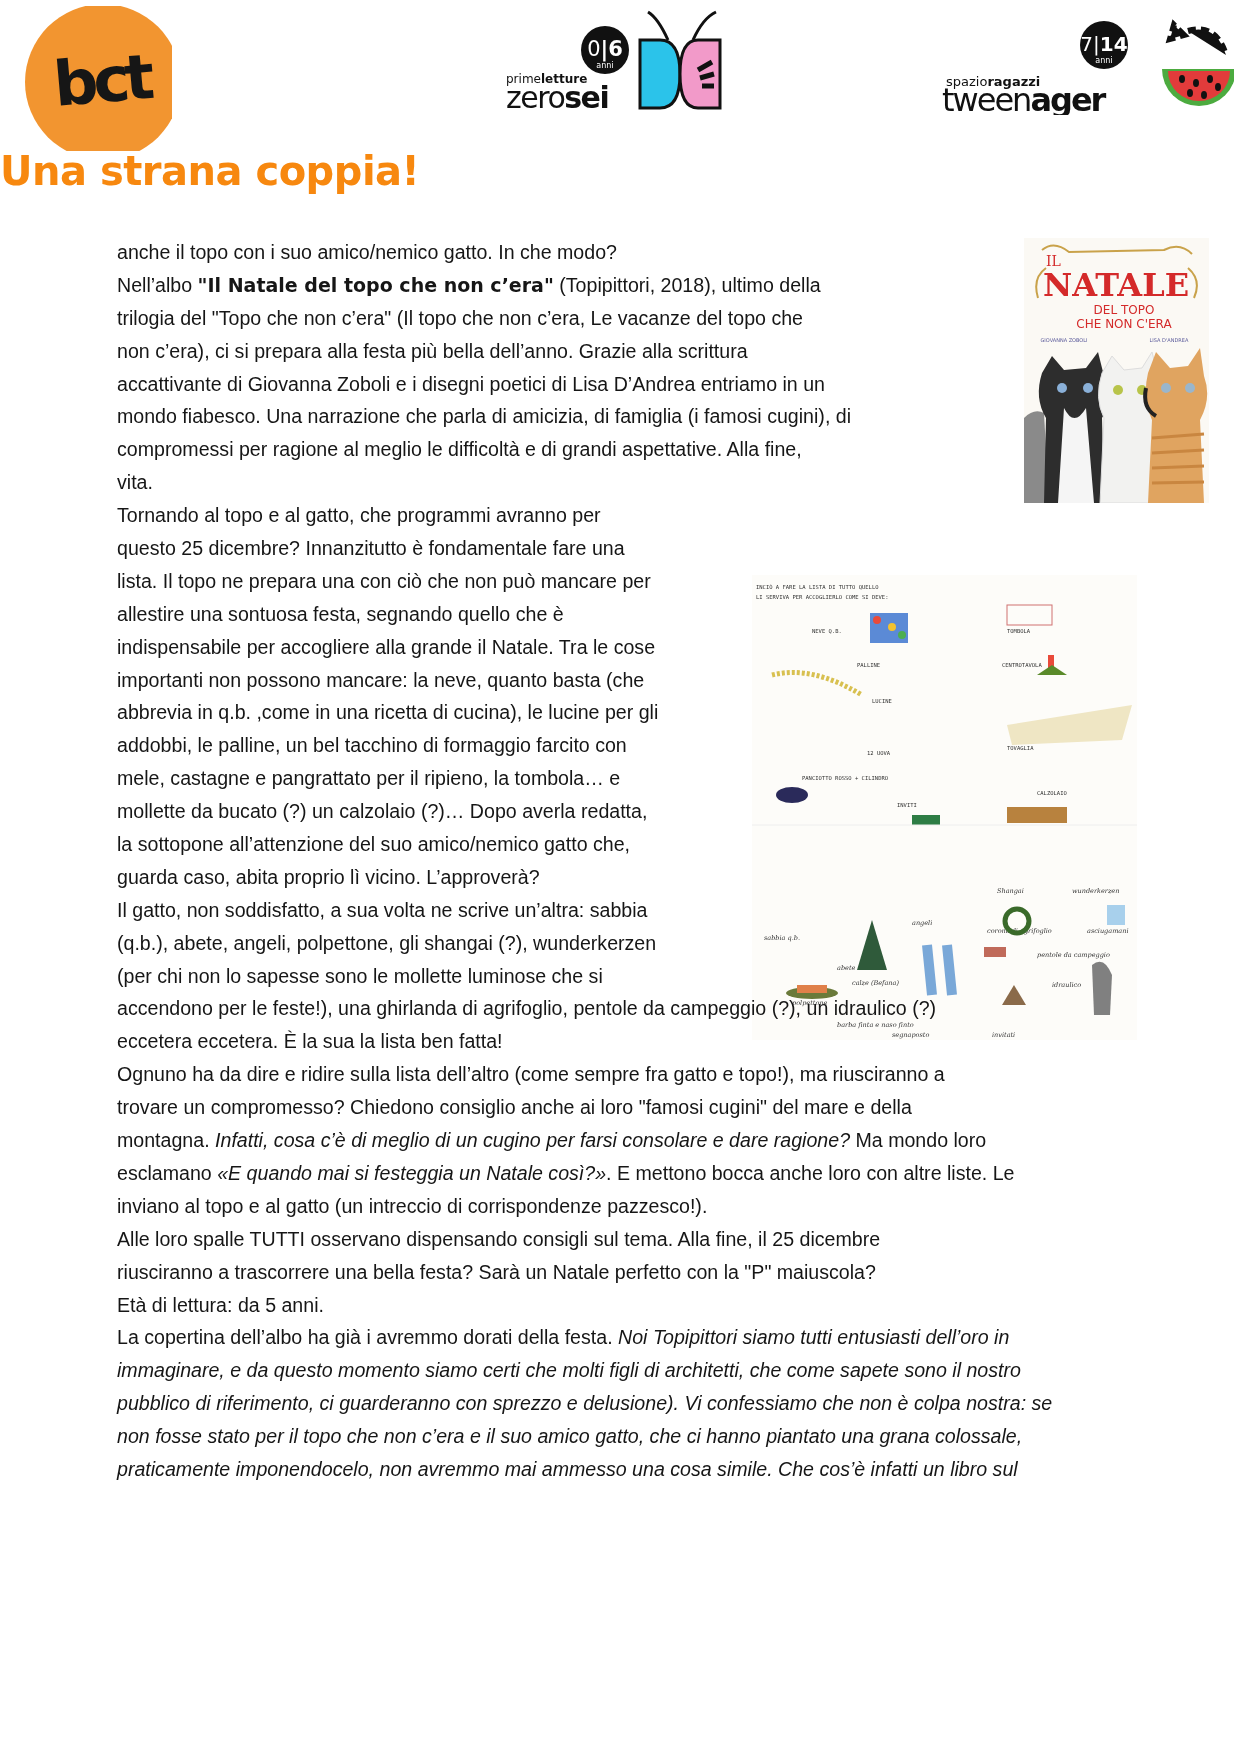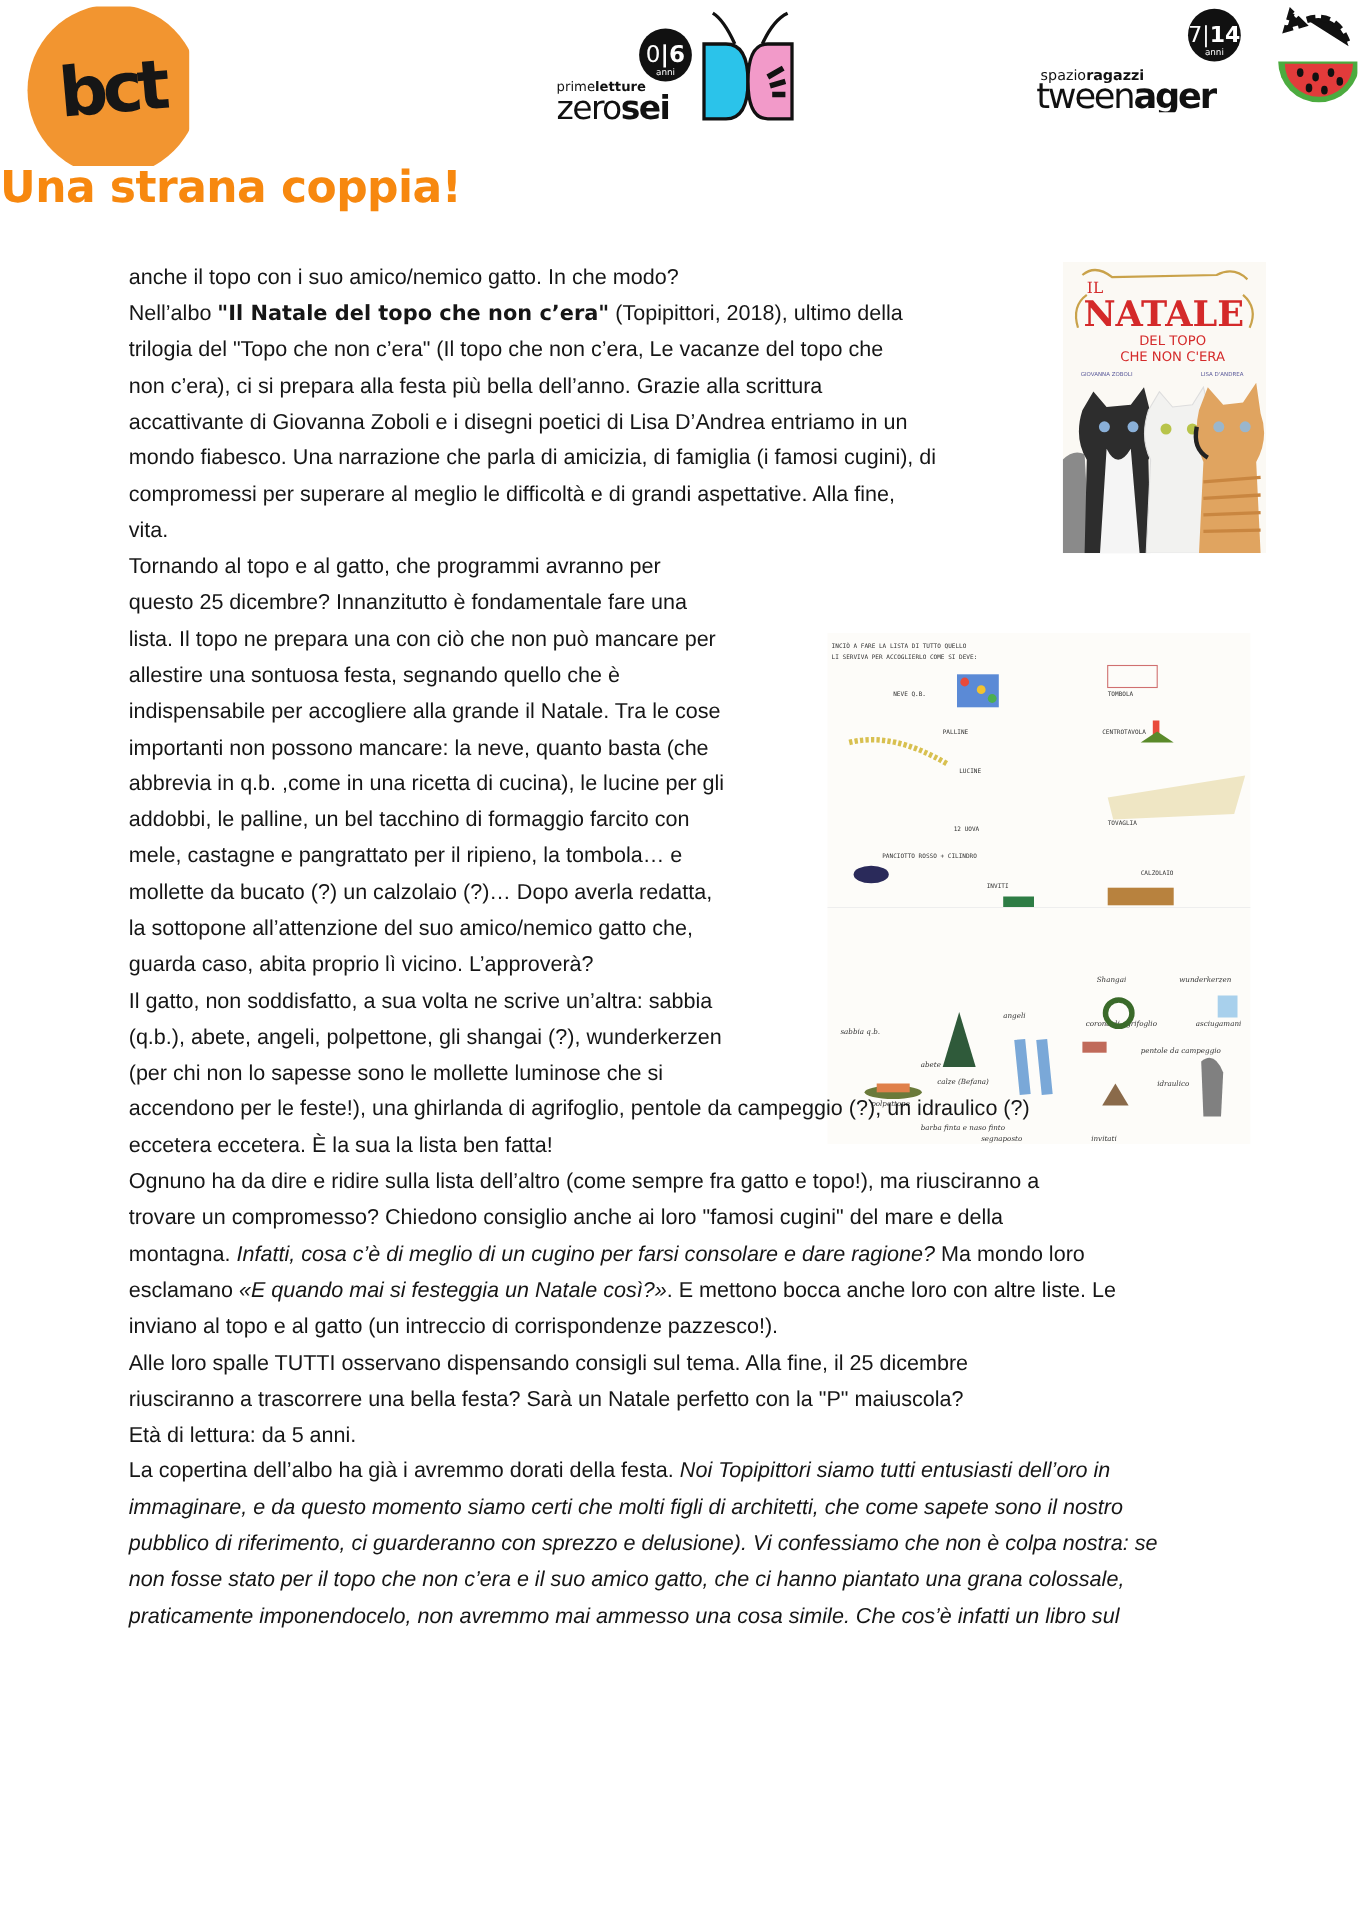--- a/index.html
+++ b/index.html
@@ -2,34 +2,34 @@
 <html><head>
 <meta charset="utf-8">
 <style>
   html, body { margin: 0; padding: 0; background: #ffffff; }
   body { width: 1241px; height: 1754px; position: relative; overflow: hidden;
          font-family: "Liberation Sans", sans-serif; color: #111; }
 
   
   .logo-bct { position: absolute; left: 17px; top: 6px; width: 155px; height: 145px; }
   .logo-zerosei { position: absolute; left: 498px; top: 10px; width: 232px; height: 100px; }
-  .logo-tween { position: absolute; left: 934px; top: 2px; width: 300px; height: 100px; }
+  .logo-tween { position: absolute; left: 934px; top: 15px; width: 300px; height: 100px; }
 
   .title { position: absolute; left: 0; width: 1241px; top: 148px; text-align: left;
            font-family: "DejaVu Sans", sans-serif; font-weight: bold; font-size: 40px;
            color: #f7880f; letter-spacing: -0.5px; margin: 0; }
 
   .body-text { position: absolute; left: 117px; top: 236px; width: 1010px;
                font-family: "Liberation Sans", sans-serif; font-size: 19.6px;
                line-height: 32.9px; color: #161616; }
   .line { display: block; white-space: nowrap; height: 32.9px; }
   .line .bold { font-family: "DejaVu Sans", sans-serif; font-weight: bold; font-size: 19px; }
   .line i { font-style: italic; }
 
-  .cover { position: absolute; left: 966px; top: 238px; width: 185px; height: 265px; overflow: hidden; background:#fff; }
+  .cover { position: absolute; left: 1024px; top: 238px; width: 185px; height: 265px; overflow: hidden; background:#fff; }
   .spread { position: absolute; left: 752px; top: 575px; width: 385px; height: 465px; overflow: hidden; background:#fff; }
 </style>
 </head>
 <body>
 
 <div class="logo-bct">
   <svg width="155" height="145" viewBox="0 0 155 145">
     <circle cx="86" cy="76" r="78" fill="#f29530"></circle>
     <text x="85" y="96" text-anchor="middle" font-family="DejaVu Sans, sans-serif" font-weight="bold" font-size="62" fill="#161616" letter-spacing="-5" transform="rotate(-5 85 80)">bct</text>
   </svg>
@@ -163,21 +163,21 @@
   </svg>
 </div>
 
 <div class="body-text" id="article-body">
     <span class="line"><span>anche il topo con i suo amico/nemico gatto. In che modo?</span></span>
     <span class="line"><span>Nell’albo </span><span class="bold">"Il Natale del topo che non c’era"</span><span> (Topipittori, 2018), ultimo della</span></span>
     <span class="line"><span>trilogia del "Topo che non c’era" (Il topo che non c’era, Le vacanze del topo che</span></span>
     <span class="line"><span>non c’era), ci si prepara alla festa più bella dell’anno. Grazie alla scrittura</span></span>
     <span class="line"><span>accattivante di Giovanna Zoboli e i disegni poetici di Lisa D’Andrea entriamo in un</span></span>
     <span class="line"><span>mondo fiabesco. Una narrazione che parla di amicizia, di famiglia (i famosi cugini), di</span></span>
-    <span class="line"><span>compromessi per superare al meglio le difficoltà e di grandi aspettative.  Alla fine,</span></span>
+    <span class="line"><span>compromessi per ragione al meglio le difficoltà e di grandi aspettative.  Alla fine,</span></span>
     <span class="line"><span>vita.</span></span>
     <span class="line"><span>Tornando al topo e al gatto, che programmi avranno per</span></span>
     <span class="line"><span>questo 25 dicembre? Innanzitutto è fondamentale fare una</span></span>
     <span class="line"><span>lista. Il topo ne prepara una con ciò che non può mancare per</span></span>
     <span class="line"><span>allestire una sontuosa festa, segnando quello che è</span></span>
     <span class="line"><span>indispensabile per accogliere alla grande il Natale. Tra le cose</span></span>
     <span class="line"><span>importanti non possono mancare: la neve, quanto basta (che</span></span>
     <span class="line"><span>abbrevia in q.b. ,come in una ricetta di cucina), le lucine per gli</span></span>
     <span class="line"><span>addobbi, le palline, un bel tacchino di formaggio farcito con</span></span>
     <span class="line"><span>mele, castagne e pangrattato per il ripieno, la tombola… e</span></span>

